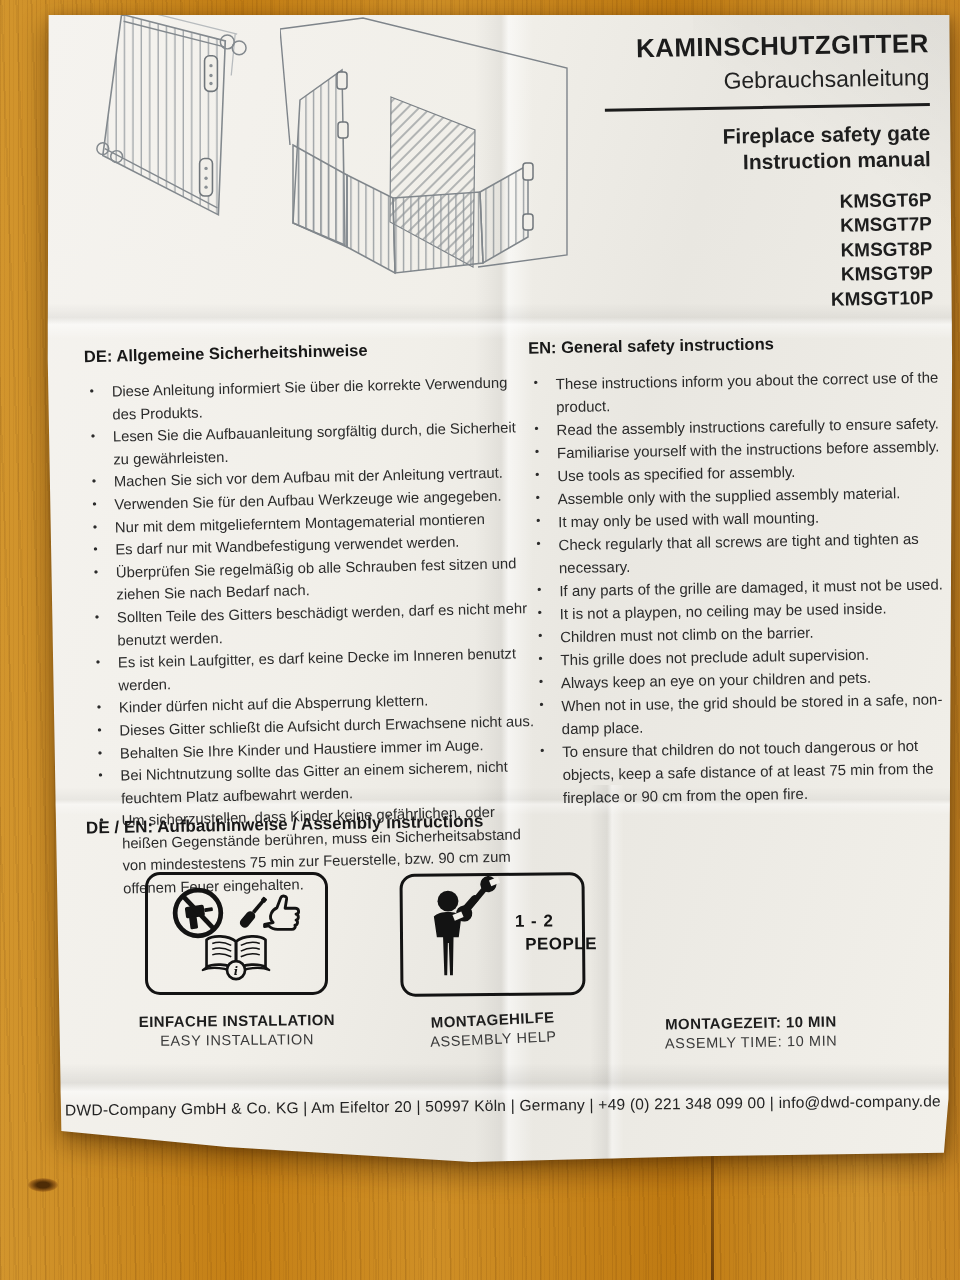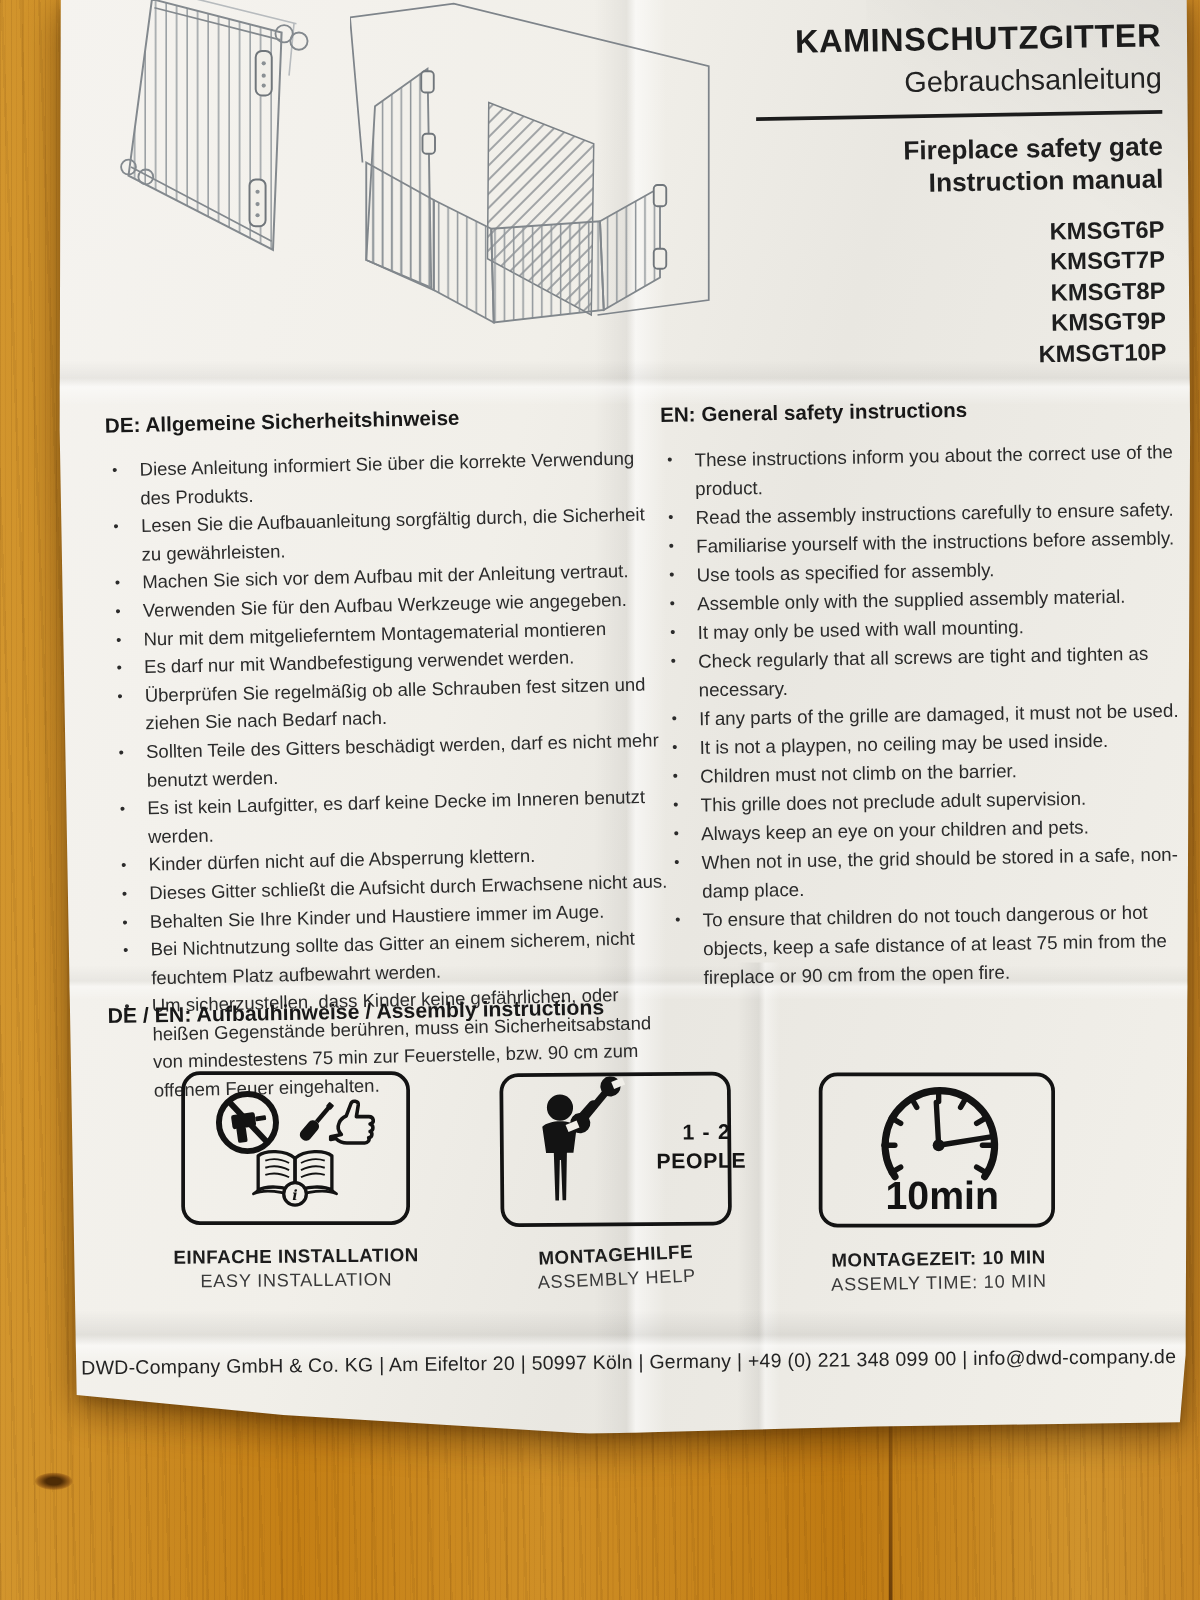--- a/index.html
+++ b/index.html
@@ -14,21 +14,21 @@
       repeating-linear-gradient(90deg, rgba(101,52,5,.13) 0 1px, rgba(0,0,0,0) 1px 4px, rgba(146,84,15,.10) 4px 5px, rgba(0,0,0,0) 5px 9px),
       repeating-linear-gradient(88deg, rgba(80,40,0,.08) 0 2px, rgba(0,0,0,0) 2px 15px),
       linear-gradient(90deg,#d2952d,#c47f15 25%,#cf8f26 45%,#bf7a12 70%,#d0932c 90%,#c98723);
   }
   .plank-seam { position:absolute; left:711px; top:1125px; width:3px; height:155px;
     background:linear-gradient(180deg, rgba(95,52,8,.35), rgba(80,42,4,.75)); }
   .knot { position:absolute; left:28px; top:1178px; width:30px; height:14px; border-radius:50%;
     background:radial-gradient(ellipse at center, #4e2c06 0 30%, rgba(120,66,14,.55) 60%, rgba(120,66,14,0) 75%); }
 
   
-  .paper-wrap { position:absolute; left:45px; top:0; width:908px; height:1147px;
+  .paper-wrap { position:absolute; left:45px; top:15px; width:908px; height:1147px;
     filter:drop-shadow(0 10px 14px rgba(60,30,0,.45)) drop-shadow(2px 3px 5px rgba(70,35,0,.35)); }
   .paper {
     position:absolute; inset:0;
     background:linear-gradient(105deg,#f5f3ef 0%,#f1efe9 38%,#e9e7e1 58%,#f2f0ea 100%);
     clip-path:polygon(0.4% 0%, 99.6% 0%, 99.9% 30%, 99.5% 94.5%, 99.0% 99.2%, 72% 99.5%, 47% 100%, 20% 98.7%, 1.8% 97.3%, 1.2% 70%, 0.3% 30%);
   }
   .crease { position:absolute; pointer-events:none; }
   .crease.v1 { left:430px; top:0; width:58px; height:100%;
     background:linear-gradient(90deg, rgba(0,0,0,0), rgba(0,0,0,.05) 45%, rgba(255,255,255,.55) 58%, rgba(0,0,0,0)); }
   .crease.v2 { left:545px; top:770px; width:34px; height:380px;
@@ -63,21 +63,21 @@
   .col-en li { font-size:15px; line-height:23px; }
 
   
   .assembly-heading { position:absolute; left:41px; top:800px; font-size:17px; font-weight:bold;
     color:#181818; transform:rotate(-1deg); }
   .badge { position:absolute; border:3.5px solid #131313; border-radius:15px; }
   .badge-1 { left:100px; top:857px; width:183px; height:123px; }
   .badge-2 { left:355px; top:858px; width:185px; height:123px; transform:rotate(-.5deg); }
   .badge-3 { left:610px; top:858px; width:189px; height:124px; }
   .badge svg { position:absolute; inset:0; width:100%; height:100%; }
-  .people-label { position:absolute; left:112px; top:36px; width:70px; text-align:right;
+  .people-label { position:absolute; left:112px; top:36px; width:70px; text-align:left;
     font-weight:bold; color:#141414; }
   .people-label .l1 { font-size:17px; letter-spacing:1px; }
   .people-label .l2 { font-size:17px; letter-spacing:.5px; margin-top:3px;margin-left:10px; }
 
   .caption { position:absolute; width:240px; text-align:center; }
   .caption .c1 { font-size:15px; font-weight:bold; letter-spacing:.4px; color:#1d1d1d; }
   .caption .c2 { font-size:14.5px; letter-spacing:.6px; color:#3a3a3a; margin-top:3px; }
   .caption-1 { left:72px; top:997px; transform:rotate(-.6deg); }
   .caption-2 { left:328px; top:996px; transform:rotate(-2.6deg); }
   .caption-3 { left:586px; top:999px; transform:rotate(-1deg); }
@@ -269,42 +269,20 @@
           <circle cx="0" cy="25" r="8.5" fill="#131313"></circle>
           <rect x="-3.2" y="27" width="6.4" height="10" fill="#f1efe9" transform="rotate(28 0 25)"></rect>
         </g>
       </svg>
       <div class="people-label">
         <div class="l1">1 - 2</div>
         <div class="l2">PEOPLE</div>
       </div>
     </div>
 
-    <div class="badge badge-3">
-      <svg viewBox="0 0 189 124">
-        <path d="M134.7,84.4 A46,46 0 1 0 59.3,84.4" fill="none" stroke="#131313" stroke-width="6" stroke-linecap="round"></path>
-        <g stroke="#131313" stroke-width="4.5" stroke-linecap="round">
-          <line x1="56.2" y1="81" x2="64.1" y2="76.4"></line>
-          <line x1="50" y1="58" x2="59.2" y2="58"></line>
-          <line x1="56.2" y1="35" x2="64.1" y2="39.6"></line>
-          <line x1="73" y1="18.2" x2="77.6" y2="26.2"></line>
-          <line x1="96" y1="12" x2="96" y2="21.2"></line>
-          <line x1="119" y1="18.2" x2="114.4" y2="26.2"></line>
-          <line x1="135.8" y1="35" x2="127.9" y2="39.6"></line>
-          <line x1="142" y1="58" x2="132.8" y2="58"></line>
-          <line x1="135.8" y1="81" x2="127.9" y2="76.4"></line>
-        </g>
-        <g stroke="#131313" stroke-width="4.5" stroke-linecap="round">
-          <line x1="96" y1="58" x2="94" y2="22"></line>
-          <line x1="96" y1="58" x2="140" y2="51"></line>
-        </g>
-        <circle cx="96" cy="58" r="5" fill="#131313"></circle>
-        <text x="99" y="112" text-anchor="middle" font-family="'Liberation Sans',sans-serif" font-weight="bold" font-size="33" fill="#131313">10min</text>
-      </svg>
-    </div>
 
     <div class="caption caption-1">
       <div class="c1">EINFACHE INSTALLATION</div>
       <div class="c2">EASY INSTALLATION</div>
     </div>
     <div class="caption caption-2">
       <div class="c1">MONTAGEHILFE</div>
       <div class="c2">ASSEMBLY HELP</div>
     </div>
     <div class="caption caption-3">

